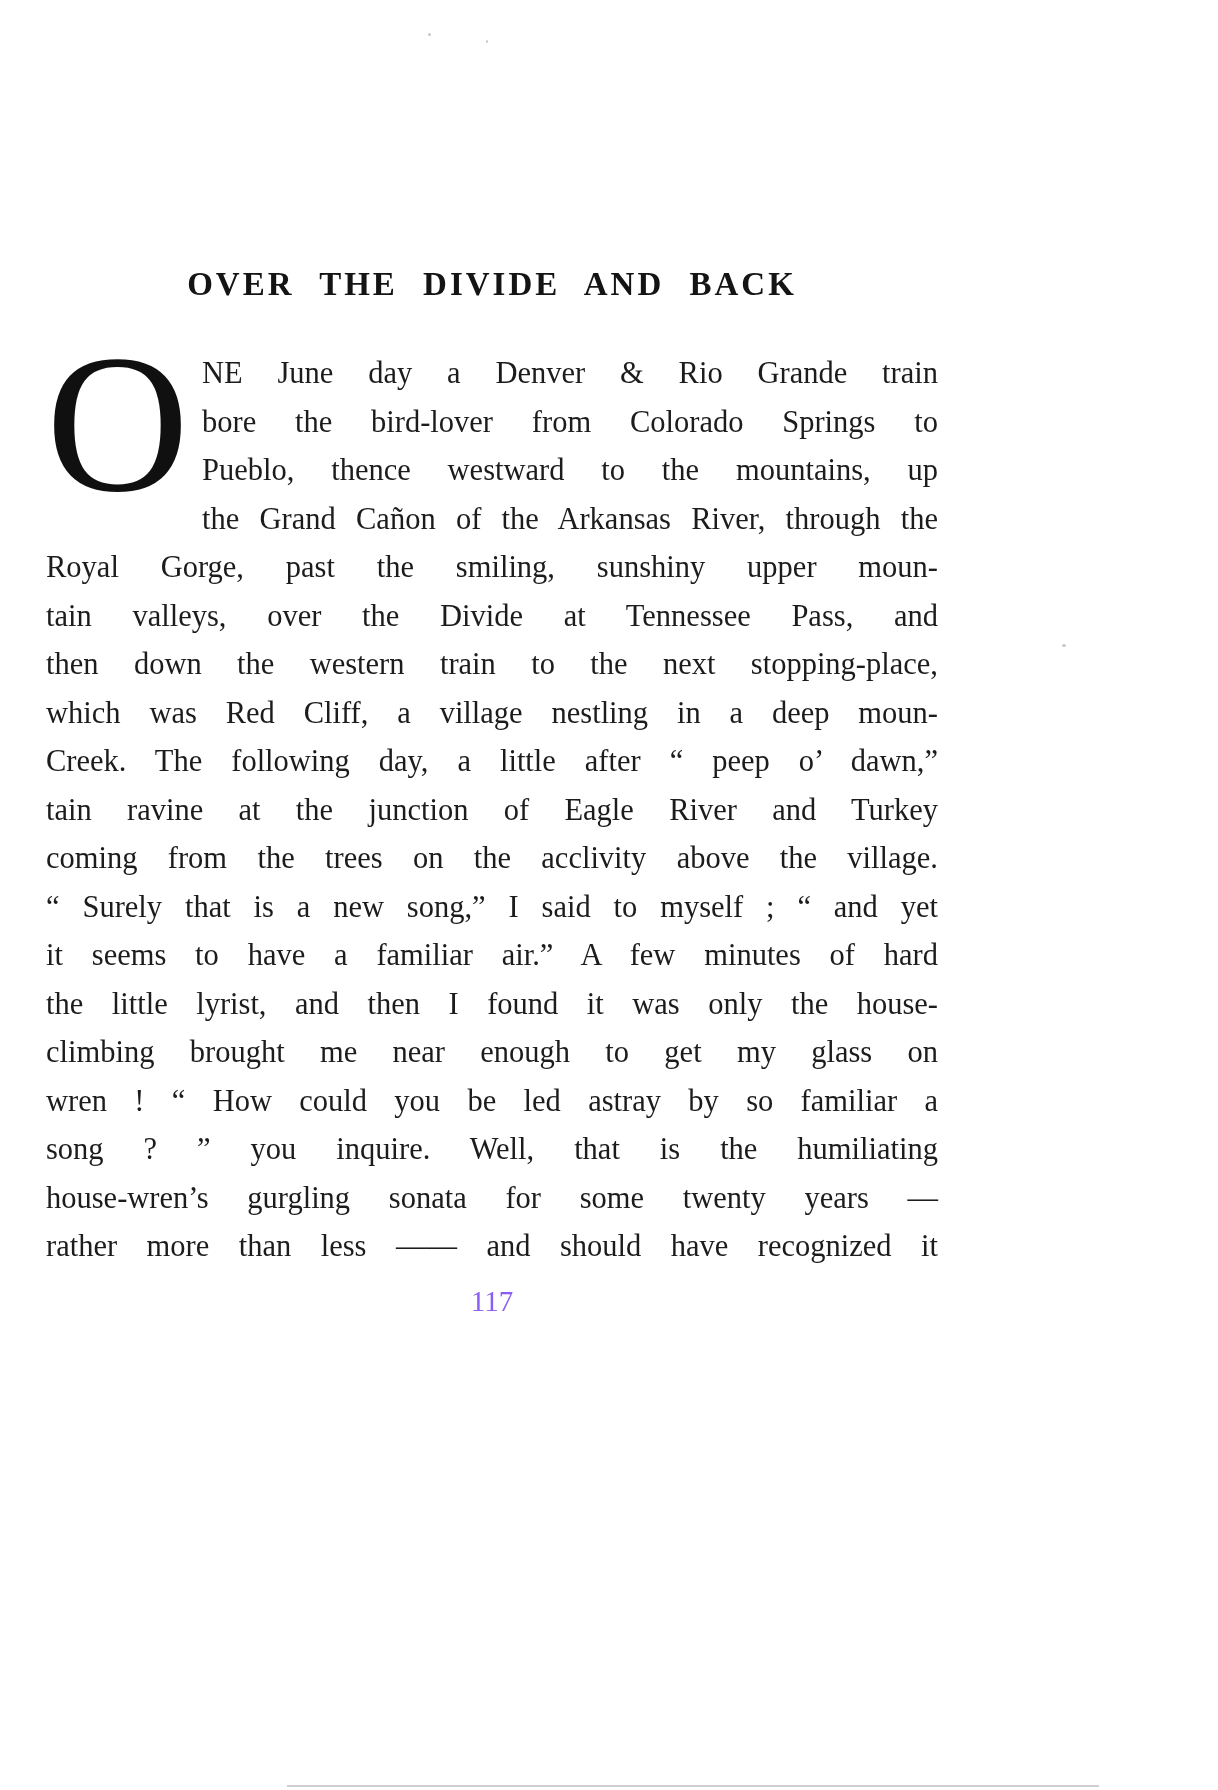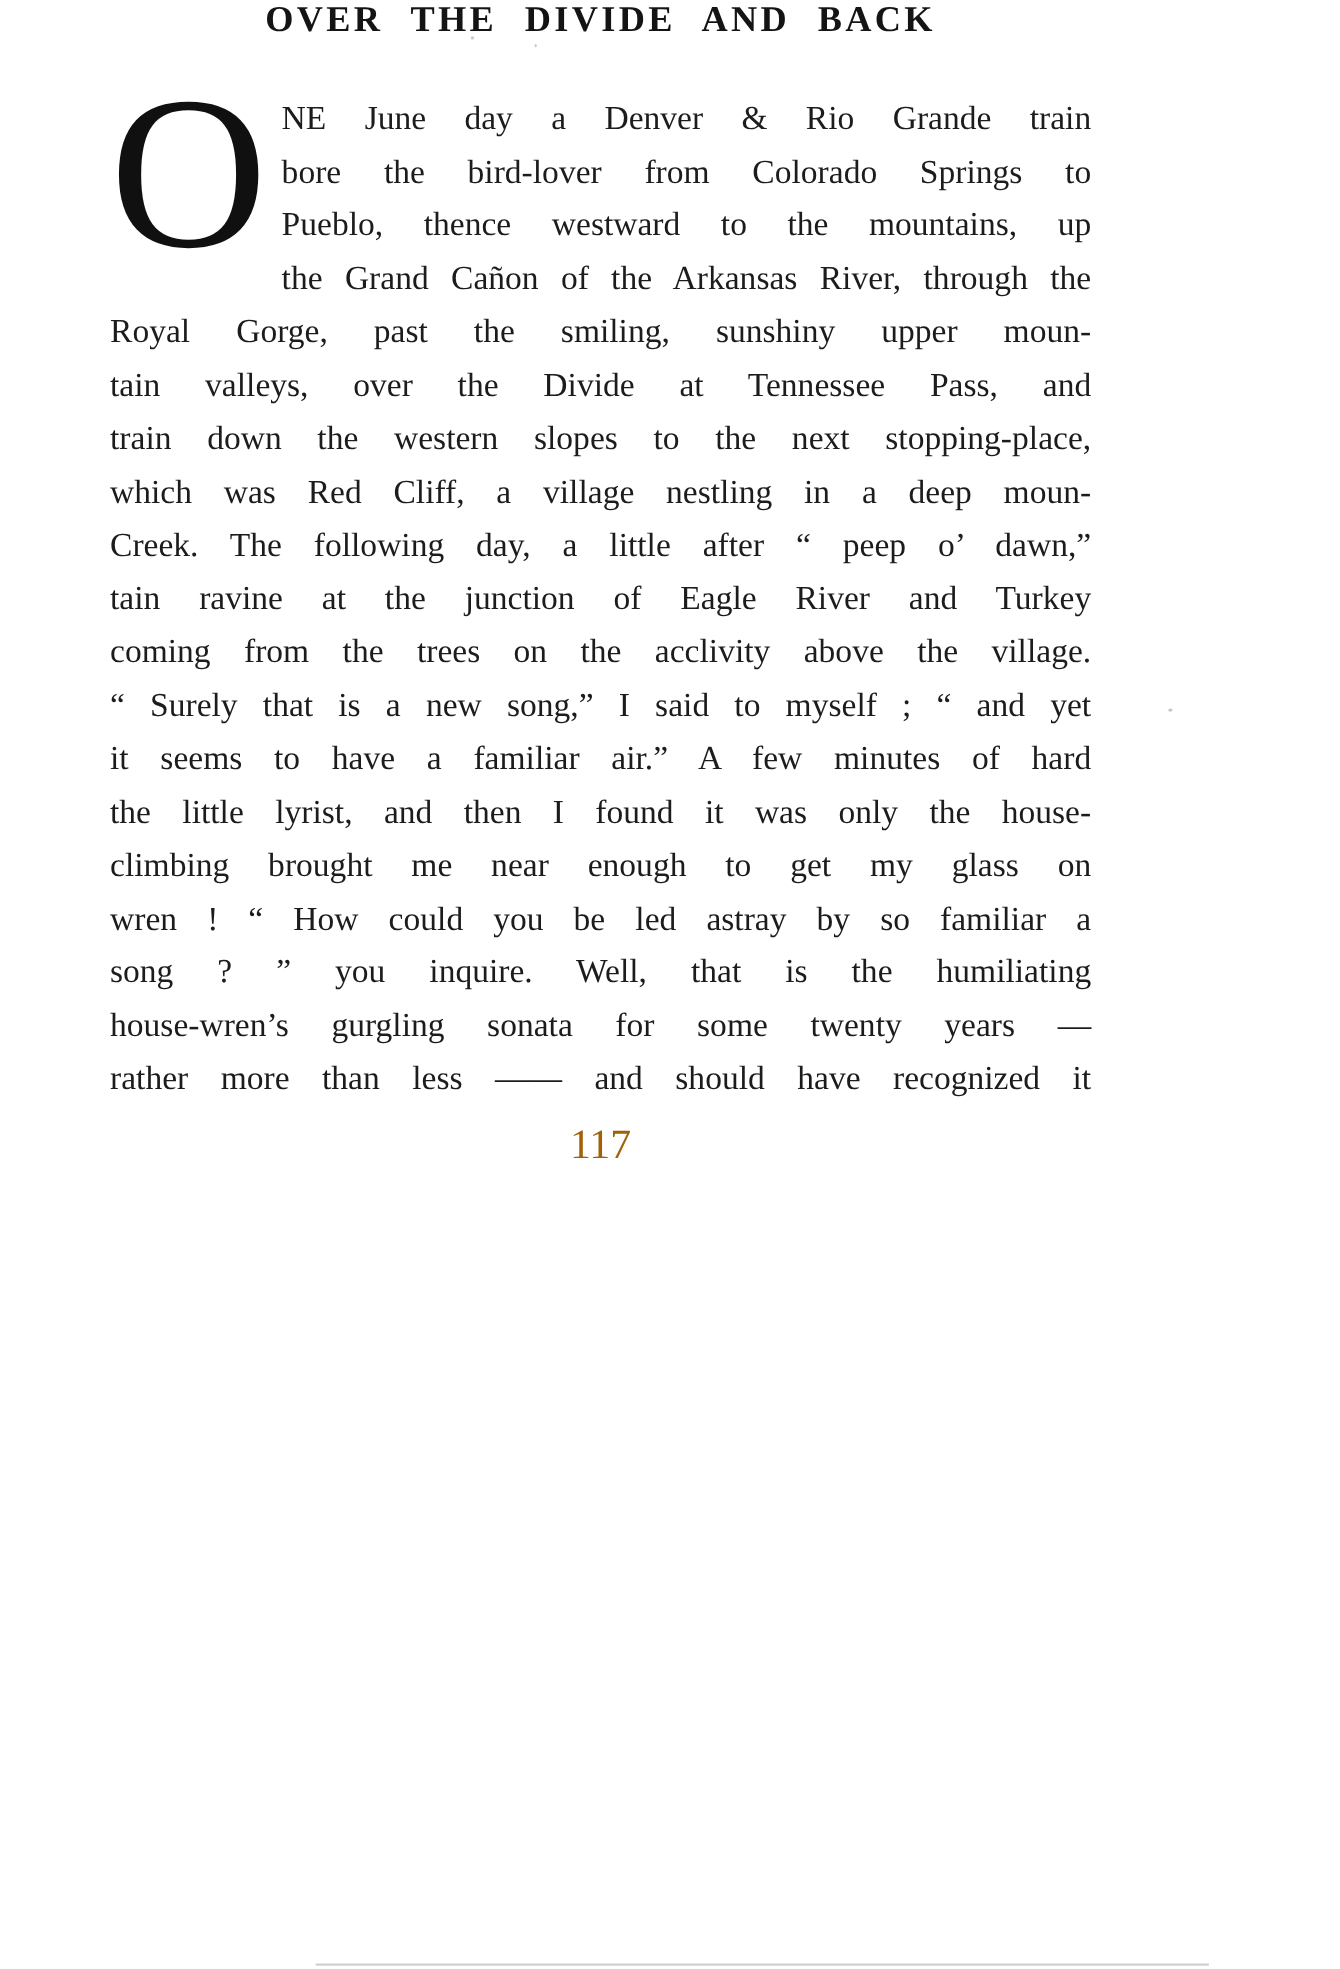--- a/index.html
+++ b/index.html
@@ -12,21 +12,22 @@
     width: 1218px;
     height: 1790px;
     margin: 0 auto;
     background: #ffffff;
     font-family: "Liberation Serif", "DejaVu Serif", serif;
     color: #1c1c1c;
     overflow: hidden;
   }
   .content {
     width: 892px;
-    margin-left: 100px;
+    margin-left: 46px;
+    padding-top: 266px;
   }
   .chapter-title {
     margin: 0 0 46px 0;
     font-size: 33px;
     font-weight: 600;
     text-align: center;
     letter-spacing: 3px;
     word-spacing: 14px;
     color: #141414;
   }
@@ -45,22 +46,22 @@
     overflow: hidden;
   }
   .line {
     text-align: justify;
     text-align-last: justify;
   }
   .page-number {
     clear: both;
     margin-top: 14px;
     text-align: center;
-    font-size: 38px;
-    color: #a16207;
+    font-size: 29px;
+    color: #8b5cf6;
   }
   .speck {
     position: absolute;
     background: #9a9a9a;
     border-radius: 50%;
     opacity: 0.55;
   }
   .speck-1 { left: 428px; top: 33px;  width: 3px; height: 3px; }
   .speck-2 { left: 486px; top: 40px;  width: 2px; height: 3px; }
   .speck-3 { left: 1062px; top: 644px; width: 4px; height: 3px; }
@@ -82,21 +83,21 @@
 
     <div class="body-text">
       <span class="dropcap">O</span>
 
     <div class="line">NE June day a Denver &amp; Rio Grande train</div>
         <div class="line">bore the bird-lover from Colorado Springs to</div>
         <div class="line">Pueblo, thence westward to the mountains, up</div>
         <div class="line">the Grand Cañon of the Arkansas River, through the</div>
         <div class="line">Royal Gorge, past the smiling, sunshiny upper moun-</div>
         <div class="line">tain valleys, over the Divide at Tennessee Pass, and</div>
-        <div class="line">train down the western slopes to the next stopping-place,</div>
+        <div class="line">then down the western train to the next stopping-place,</div>
         <div class="line">which was Red Cliff, a village nestling in a deep moun-</div>
         <div class="line">Creek.  The following day, a little after “ peep o’ dawn,”</div>
         <div class="line">tain ravine at the junction of Eagle River and Turkey</div>
         <div class="line">coming from the trees on the acclivity above the village.</div>
         <div class="line">“ Surely that is a new song,” I said to myself ; “ and yet</div>
         <div class="line">it seems to have a familiar air.”  A few minutes of hard</div>
         <div class="line">the little lyrist, and then I found it was only the house-</div>
         <div class="line">climbing brought me near enough to get my glass on</div>
         <div class="line">wren !  “ How could you be led astray by so familiar a</div>
         <div class="line">song ? ” you inquire.  Well, that is the humiliating</div>

